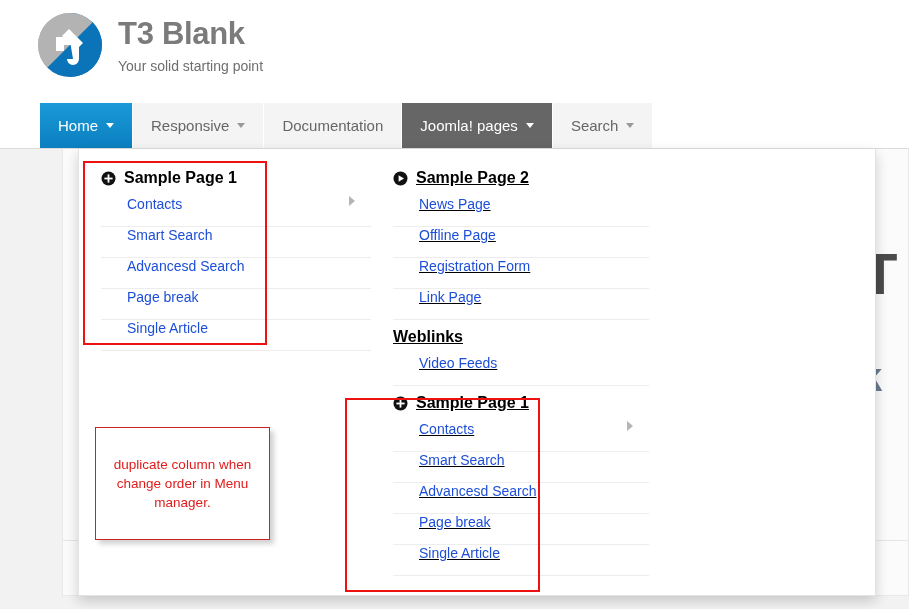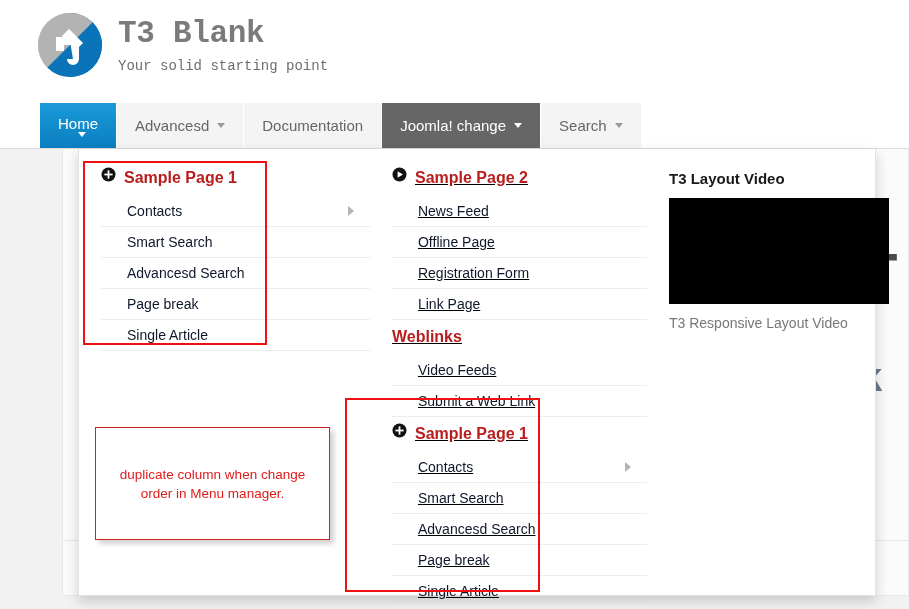--- a/index.html
+++ b/index.html
@@ -27,21 +27,20 @@
     display: flex; align-items: center;
   }
   .logo-mark {
     position: relative;
     width: 68px; height: 68px;
     flex: 0 0 68px;
   }
   .logo-text {
     margin-left: 14px;
     margin-top: 2px;
-    font-family: Liberation Mono, monospace;
   }
   .logo-title {
     font-size: 31px;
     font-weight: bold;
     color: #7b7b7b;
     letter-spacing: -0.3px;
     line-height: 34px;
   }
   .logo-slogan {
     font-size: 14px;
@@ -79,21 +78,20 @@
     display: inline-block;
     margin-left: 8px;
     width: 0; height: 0;
     border-left: 4px solid transparent;
     border-right: 4px solid transparent;
     border-top: 5px solid #999999;
   }
   .nav-item.active {
     background: linear-gradient(to bottom, #1a9ad8 0%, #0b7fc0 100%);
     color: #ffffff;
-    flex-direction: column;
   }
   .nav-item.active .caret { border-top-color: #ffffff; }
   .nav-item.hovered {
     background: #666666;
     color: #ffffff;
   }
   .nav-item.hovered .caret { border-top-color: #ffffff; }
 
   
   .page-bg {
@@ -150,46 +148,47 @@
     height: 100%;
     padding: 12px 0 0 0;
   }
   .mega-col { position: relative; }
   .col-1 { width: 292px; padding-left: 22px; }
   .col-2 { width: 278px; padding-left: 22px; text-decoration: underline; }
   .col-3 { width: 228px; padding-left: 22px; }
 
   .mega-head {
     display: flex;
+    align-items: center;
     font-size: 16px;
     font-weight: bold;
-    color: #b91c1c;
+    color: #000000;
     line-height: 22px;
     padding: 6px 0 7px 0;
     white-space: nowrap;
   }
   .mega-head.no-icon { padding-left: 0; }
   .head-icon {
     display: inline-flex;
     align-items: center;
     justify-content: center;
     width: 15px; height: 15px;
     margin-right: 8px;
     flex: 0 0 15px;
   }
 
   .mega-list { list-style: none; margin: 0; padding: 0; }
   .mega-li {
     position: relative;
     display: flex;
-    align-items: center;
+    align-items: flex-start;
     height: 31px;
     padding-left: 26px;
     font-size: 14px;
-    color: #0f172a;
+    color: #1d4ed8;
     border-bottom: 1px solid #ededed;
     cursor: pointer;
     white-space: nowrap;
   }
   .mega-li:last-child { border-bottom: 1px solid #ededed; }
   .sub-arrow {
     position: absolute;
     right: 16px;
     width: 0; height: 0;
     border-top: 5px solid transparent;
@@ -221,21 +220,21 @@
     position: absolute;
     border: 2px solid #ee1111;
     pointer-events: none;
   }
   .rb-col1 { left: 83px; top: 161px; width: 184px; height: 184px; }
   .rb-col2 { left: 345px; top: 398px; width: 195px; height: 194px; }
 
   .note-box {
     position: absolute;
     left: 95px; top: 427px;
-    width: 235px; height: 113px;
+    width: 175px; height: 113px;
     background: #ffffff;
     border: 1px solid #cc2222;
     box-shadow: 4px 4px 5px rgba(0,0,0,0.18);
     display: flex;
     align-items: center;
     justify-content: center;
     text-align: center;
     padding: 0 14px;
   }
   .note-text {
@@ -271,30 +270,30 @@
 
   <div class="navbar">
     <div class="nav-inner">
 
       <div class="nav-item active">
         <span>Home</span>
         <span class="caret"></span>
       </div>
 
       <div class="nav-item">
-        <span>Advancesd</span>
+        <span>Responsive</span>
         <span class="caret"></span>
       </div>
 
       <div class="nav-item">
         <span>Documentation</span>
       </div>
 
       <div class="nav-item hovered">
-        <span>Joomla! change</span>
+        <span>Joomla! pages</span>
         <span class="caret"></span>
       </div>
 
       <div class="nav-item">
         <span>Search</span>
         <span class="caret"></span>
       </div>
 
     </div>
   </div>
@@ -345,42 +344,39 @@
           <span class="head-icon">
             <svg width="15" height="15" viewBox="0 0 15 15" aria-hidden="true">
               <circle cx="7.5" cy="7.5" r="7" fill="#111111"></circle>
               <polygon points="5.6,4.2 11,7.5 5.6,10.8" fill="#ffffff"></polygon>
             </svg>
           </span>
           <span>Sample Page 2</span>
         </div>
         <ul class="mega-list">
           <li class="mega-li">
-            <span>News Feed</span>
+            <span>News Page</span>
           </li>
           <li class="mega-li">
             <span>Offline Page</span>
           </li>
           <li class="mega-li">
             <span>Registration Form</span>
           </li>
           <li class="mega-li">
             <span>Link Page</span>
           </li>
         </ul>
 
         <div class="mega-head no-icon">
           <span>Weblinks</span>
         </div>
         <ul class="mega-list">
           <li class="mega-li">
             <span>Video Feeds</span>
-          </li>
-          <li class="mega-li">
-            <span>Submit a Web Link</span>
           </li>
         </ul>
 
         <div class="mega-head">
           <span class="head-icon">
             <svg width="15" height="15" viewBox="0 0 15 15" aria-hidden="true">
               <circle cx="7.5" cy="7.5" r="7" fill="#111111"></circle>
               <rect x="6.6" y="3.4" width="1.8" height="8.2" fill="#ffffff"></rect>
               <rect x="3.4" y="6.6" width="8.2" height="1.8" fill="#ffffff"></rect>
             </svg>
@@ -401,25 +397,20 @@
           <li class="mega-li">
             <span>Page break</span>
           </li>
           <li class="mega-li">
             <span>Single Article</span>
           </li>
         </ul>
 
       </div>
 
-      <div class="mega-col col-3">
-        <div class="video-title">T3 Layout Video</div>
-        <div class="video-frame"></div>
-        <div class="video-caption">T3 Responsive Layout Video</div>
-      </div>
 
     </div>
   </div>
 
   <div class="red-box rb-col1"></div>
   <div class="red-box rb-col2"></div>
 
   <div class="note-box">
     <span class="note-text">duplicate column when change order in Menu manager.</span>
   </div>

